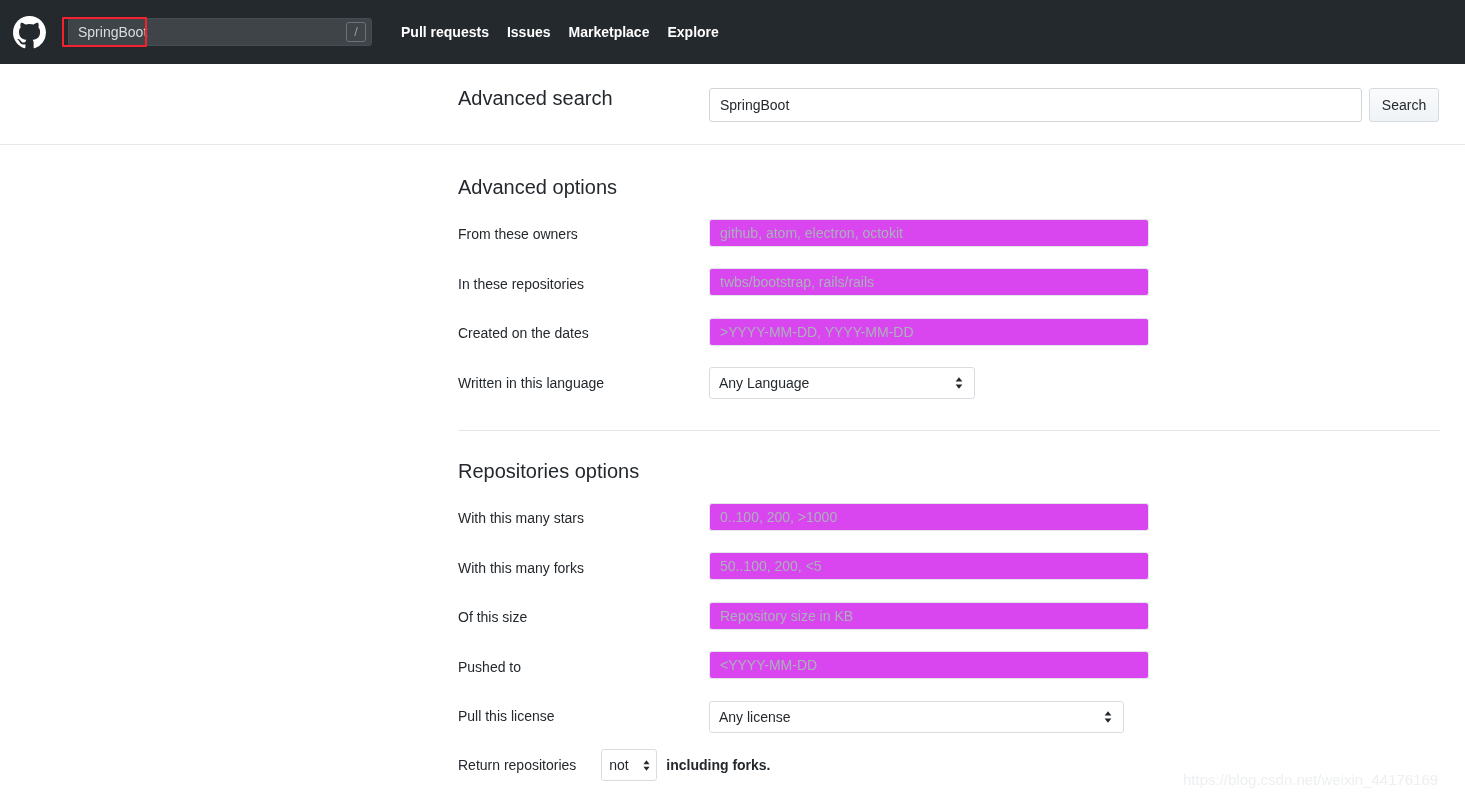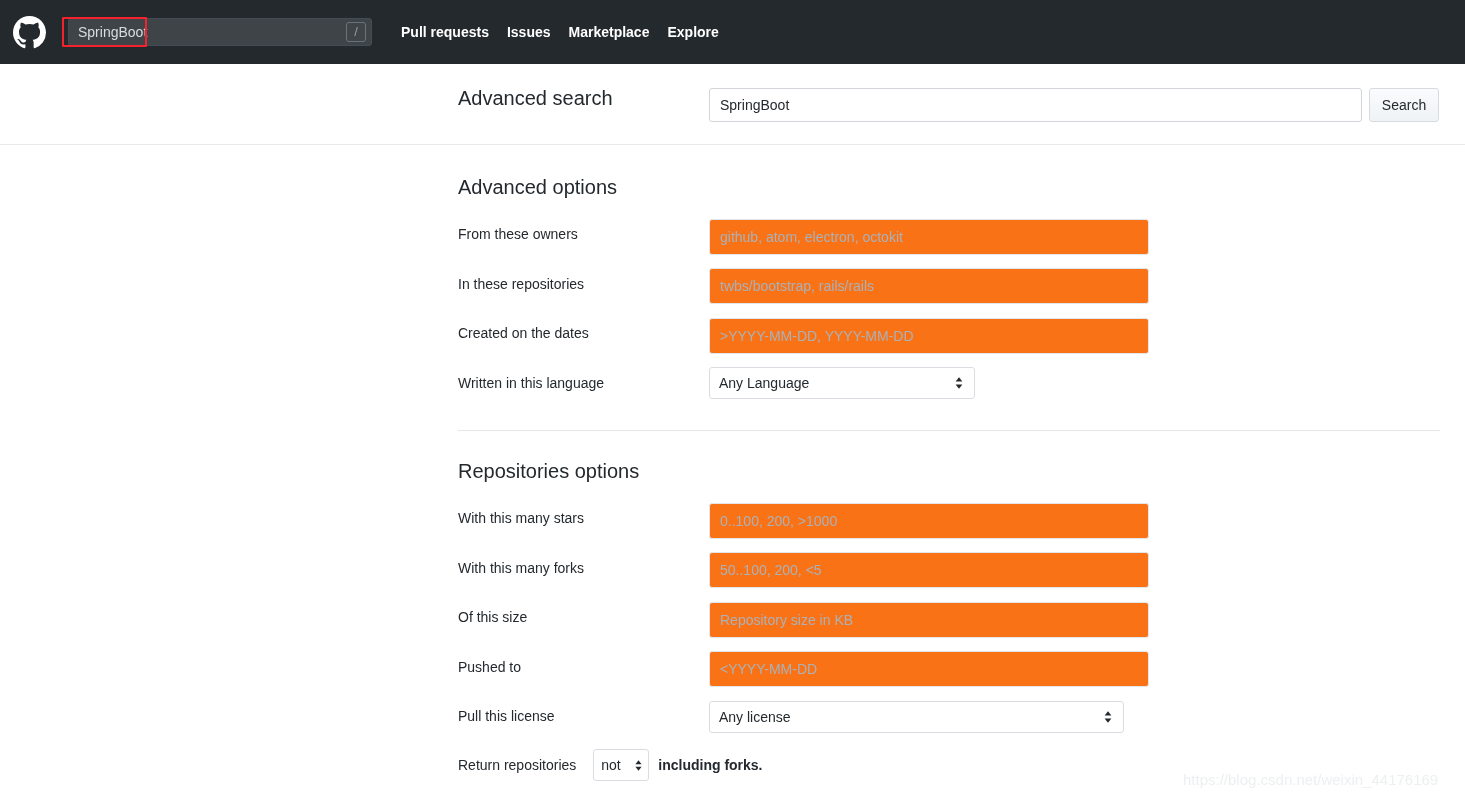--- a/index.html
+++ b/index.html
@@ -157,22 +157,22 @@
     position: absolute;
     left: 458px;
     font-size: 14px;
     color: #24292e;
     white-space: nowrap;
   }
   .field {
     position: absolute;
     left: 709px;
     width: 440px;
-    height: 36px;
-    background: #f97316;
+    height: 28px;
+    background: #d946ef;
     border: 1px solid #e3e6ea;
     border-radius: 3px;
     color: #24292e;
     font-size: 14px;
     font-family: "Liberation Sans", sans-serif;
     padding: 0 10px;
     outline: none;
   }
   .field::placeholder { color: #aab1b9; }
 
@@ -213,21 +213,21 @@
   .divider {
     position: absolute;
     left: 458px;
     width: 982px;
     height: 1px;
     background: #e4e6ea;
   }
 
   .inline-row { position: absolute; left: 458px; display: flex; align-items: center; }
   .inline-row .txt { font-size: 14px; color: #24292e; white-space: nowrap; }
-  .inline-row .txt.lead { margin-right: 17px; text-align: center; }
+  .inline-row .txt.lead { margin-right: 25px; text-align: center; }
   .inline-row .txt.trail { margin-left: 9px; font-weight: bold; }
 
   .watermark {
     position: absolute;
     left: 1183px; top: 771px;
     font-size: 15px;
     color: #edeff1;
     font-family: "Liberation Sans", sans-serif;
     white-space: nowrap;
     user-select: none;

